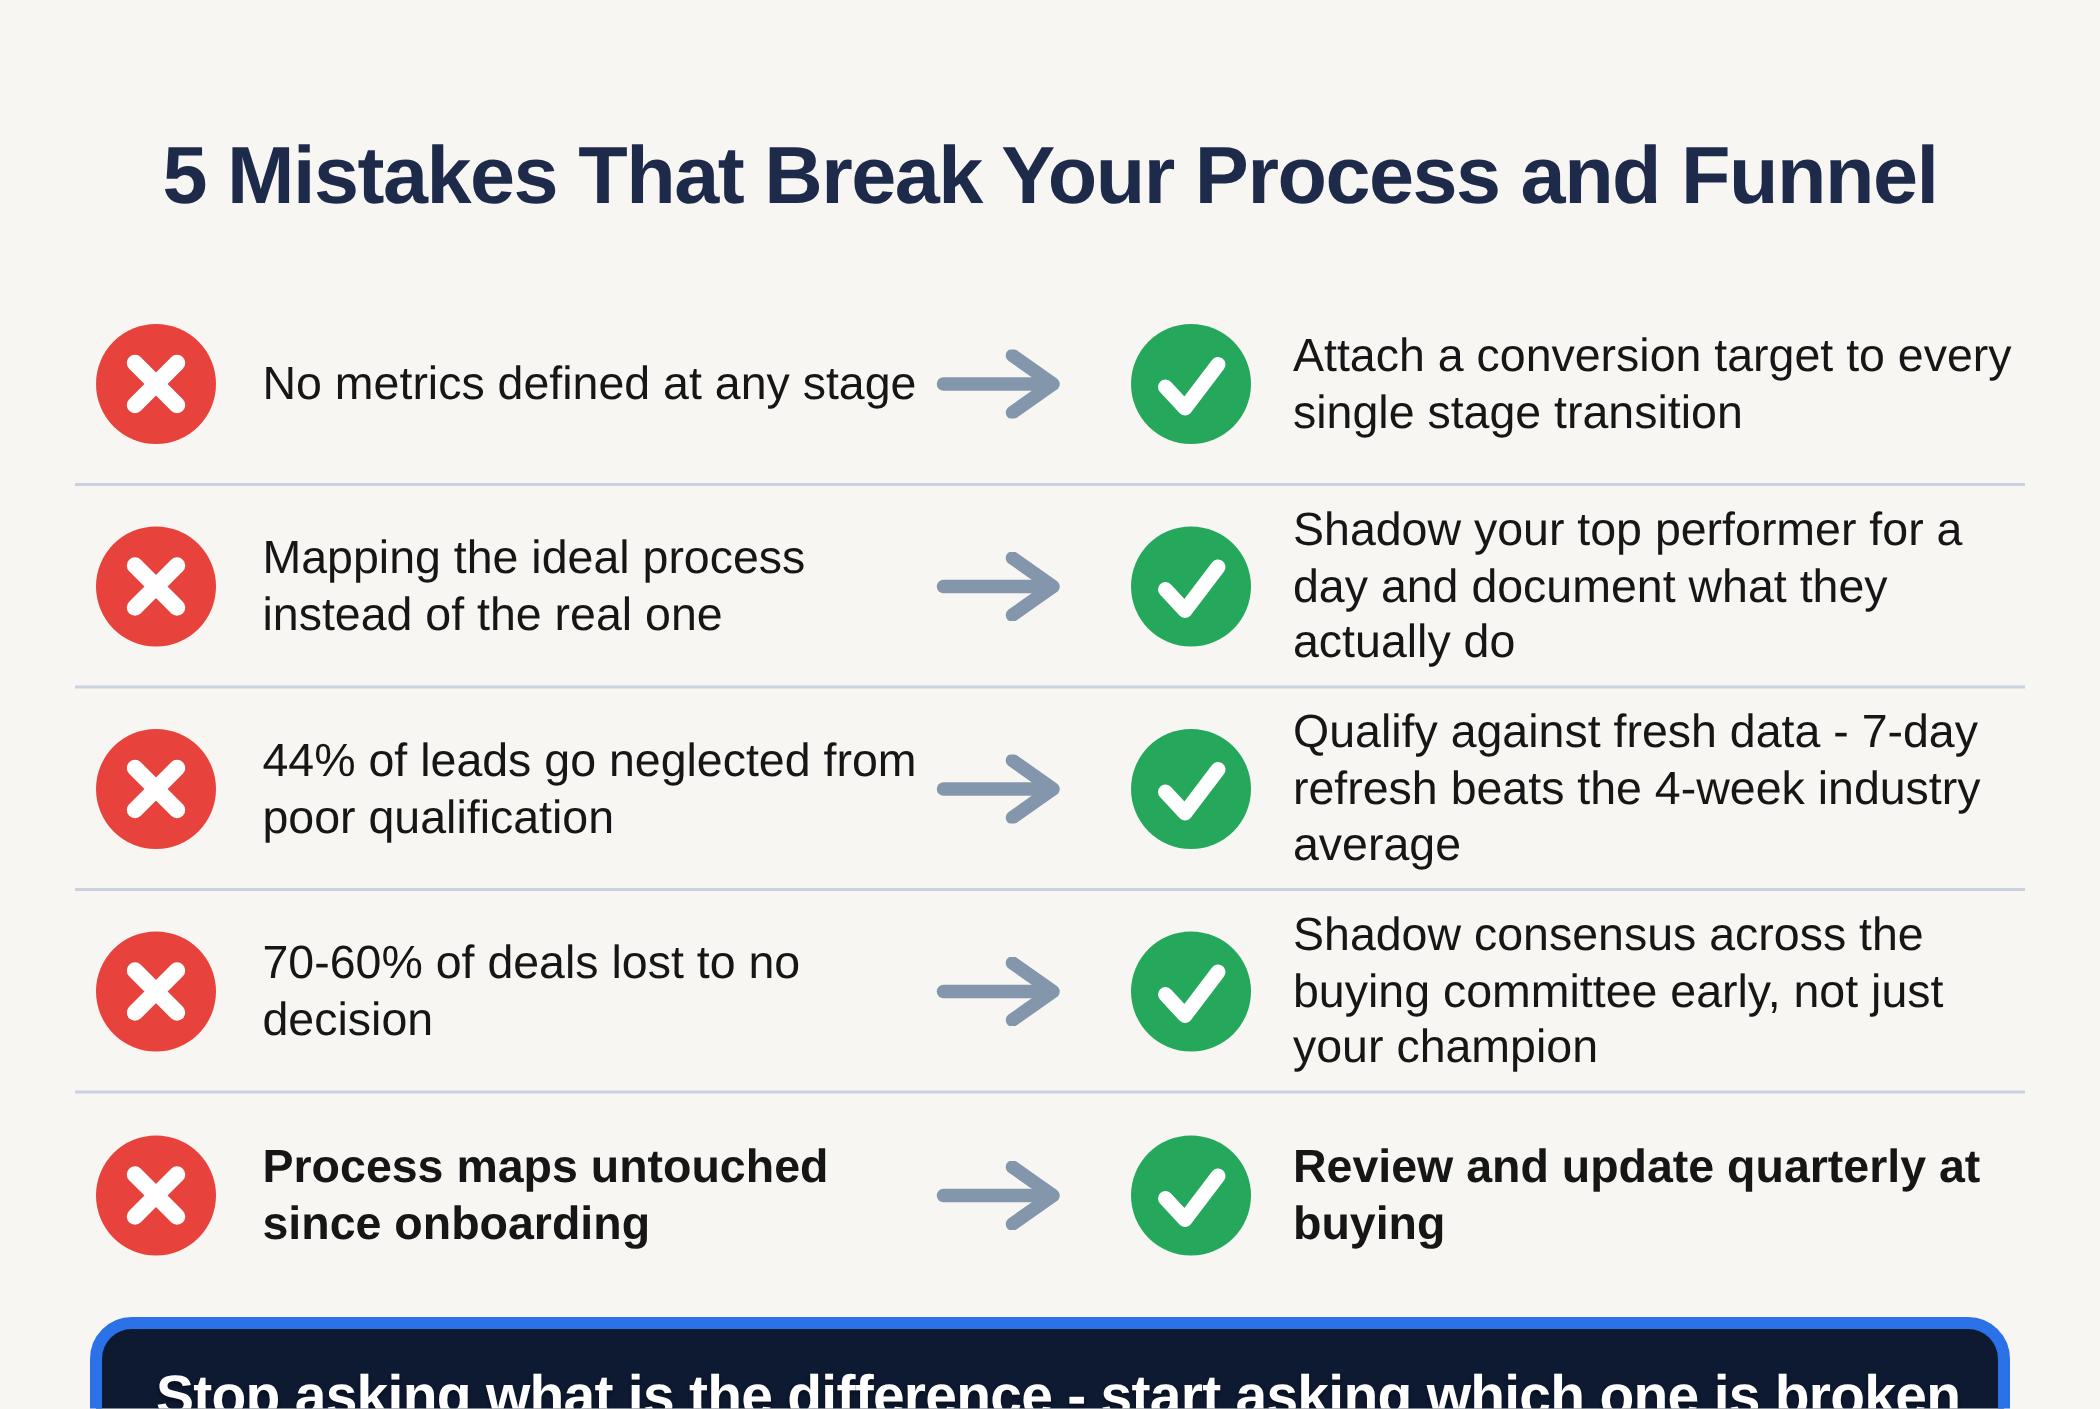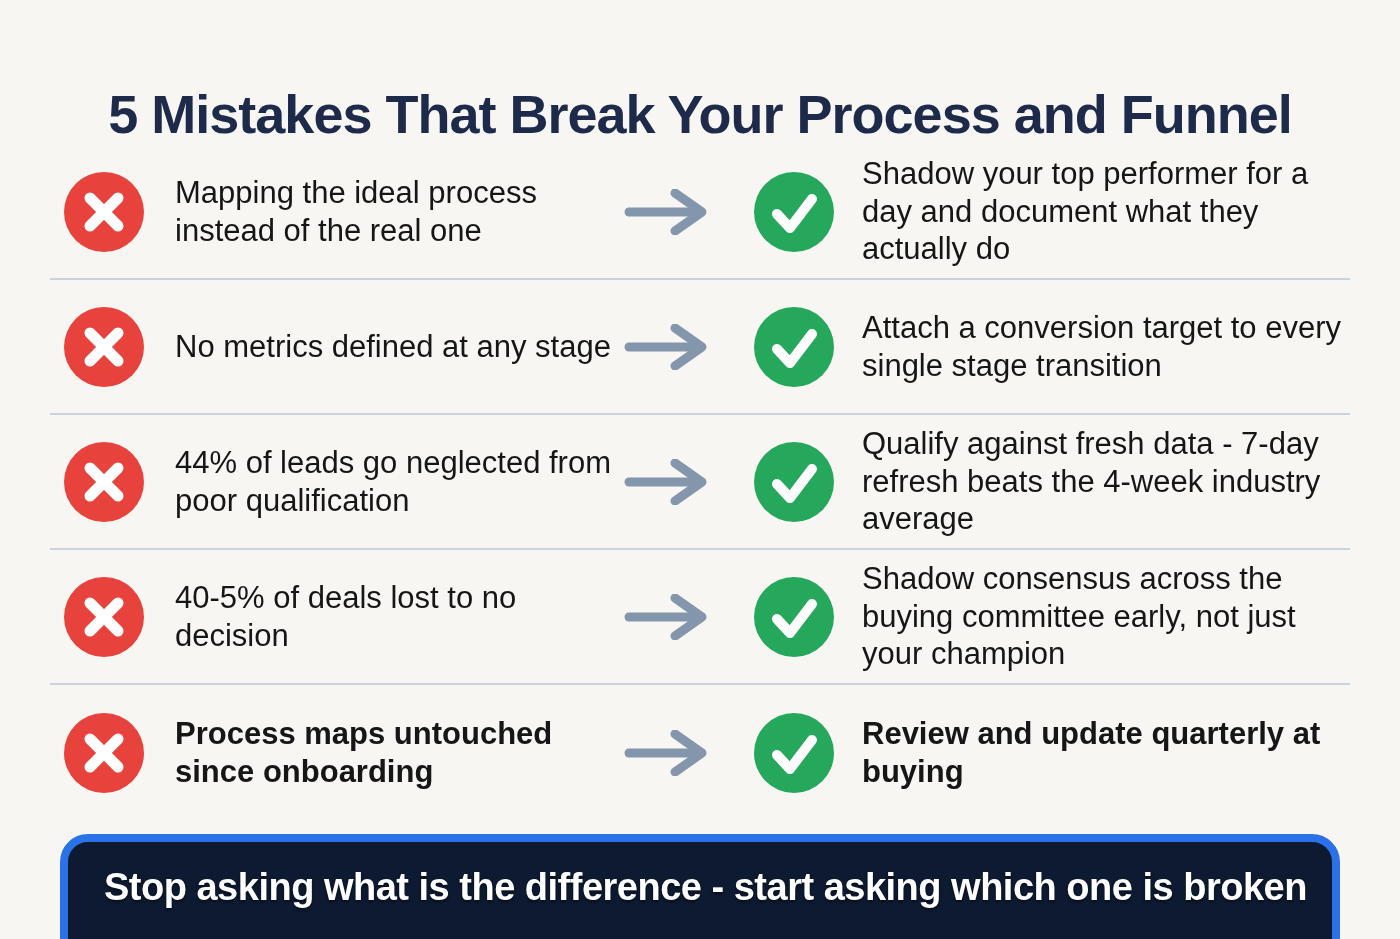--- a/index.html
+++ b/index.html
@@ -17,21 +17,21 @@
   html,body{width:1400px;height:939px;overflow:hidden;}
   body{
     background:var(--bg);
     font-family:"Liberation Sans", sans-serif;
     color:var(--text);
   }
   .page{width:1400px;height:939px;overflow:hidden;position:relative;}
 
   .header{
     height:145px;
-    display:flex;align-items:flex-end;justify-content:center;
+    display:flex;align-items:center;justify-content:center;margin-top:44px;
   }
   .title{
     font-size:54px;
     font-weight:700;
     color:var(--navy);
     letter-spacing:-1px;
     text-align:center;
   }
 
   .rows{display:block;}
@@ -105,20 +105,46 @@
 
     <div class="row">
       <div class="badge badge-x">
         <svg width="80" height="80" viewBox="0 0 80 80">
             <g stroke="#ffffff" stroke-width="11" stroke-linecap="round">
               <line x1="26" y1="26" x2="54" y2="54"></line>
               <line x1="54" y1="26" x2="26" y2="54"></line>
             </g>
           </svg>
       </div>
+      <div class="mistake-text">No metrics defined at any stage</div>
+      <div class="arrow-wrap">
+        <svg width="90" height="46" viewBox="0 0 90 46">
+            <g stroke="#8496ac" fill="none" stroke-width="9" stroke-linecap="round" stroke-linejoin="round">
+              <line x1="6" y1="23" x2="72" y2="23"></line>
+              <polyline points="52,4 79,23 52,42"></polyline>
+            </g>
+          </svg>
+      </div>
+      <div class="badge badge-check">
+        <svg width="80" height="80" viewBox="0 0 80 80">
+            <polyline points="23,42 36,56 58,27" fill="none" stroke="#ffffff" stroke-width="10" stroke-linecap="round" stroke-linejoin="round"></polyline>
+          </svg>
+      </div>
+      <div class="solution-text">Attach a conversion target to every single stage transition</div>
+    </div>
+
+    <div class="row">
+      <div class="badge badge-x">
+        <svg width="80" height="80" viewBox="0 0 80 80">
+            <g stroke="#ffffff" stroke-width="11" stroke-linecap="round">
+              <line x1="26" y1="26" x2="54" y2="54"></line>
+              <line x1="54" y1="26" x2="26" y2="54"></line>
+            </g>
+          </svg>
+      </div>
       <div class="mistake-text">Mapping the ideal process instead of the real one</div>
       <div class="arrow-wrap">
         <svg width="90" height="46" viewBox="0 0 90 46">
             <g stroke="#8496ac" fill="none" stroke-width="9" stroke-linecap="round" stroke-linejoin="round">
               <line x1="6" y1="23" x2="72" y2="23"></line>
               <polyline points="52,4 79,23 52,42"></polyline>
             </g>
           </svg>
       </div>
       <div class="badge badge-check">
@@ -131,46 +157,20 @@
 
     <div class="row">
       <div class="badge badge-x">
         <svg width="80" height="80" viewBox="0 0 80 80">
             <g stroke="#ffffff" stroke-width="11" stroke-linecap="round">
               <line x1="26" y1="26" x2="54" y2="54"></line>
               <line x1="54" y1="26" x2="26" y2="54"></line>
             </g>
           </svg>
       </div>
-      <div class="mistake-text">No metrics defined at any stage</div>
-      <div class="arrow-wrap">
-        <svg width="90" height="46" viewBox="0 0 90 46">
-            <g stroke="#8496ac" fill="none" stroke-width="9" stroke-linecap="round" stroke-linejoin="round">
-              <line x1="6" y1="23" x2="72" y2="23"></line>
-              <polyline points="52,4 79,23 52,42"></polyline>
-            </g>
-          </svg>
-      </div>
-      <div class="badge badge-check">
-        <svg width="80" height="80" viewBox="0 0 80 80">
-            <polyline points="23,42 36,56 58,27" fill="none" stroke="#ffffff" stroke-width="10" stroke-linecap="round" stroke-linejoin="round"></polyline>
-          </svg>
-      </div>
-      <div class="solution-text">Attach a conversion target to every single stage transition</div>
-    </div>
-
-    <div class="row">
-      <div class="badge badge-x">
-        <svg width="80" height="80" viewBox="0 0 80 80">
-            <g stroke="#ffffff" stroke-width="11" stroke-linecap="round">
-              <line x1="26" y1="26" x2="54" y2="54"></line>
-              <line x1="54" y1="26" x2="26" y2="54"></line>
-            </g>
-          </svg>
-      </div>
       <div class="mistake-text">44% of leads go neglected from poor qualification</div>
       <div class="arrow-wrap">
         <svg width="90" height="46" viewBox="0 0 90 46">
             <g stroke="#8496ac" fill="none" stroke-width="9" stroke-linecap="round" stroke-linejoin="round">
               <line x1="6" y1="23" x2="72" y2="23"></line>
               <polyline points="52,4 79,23 52,42"></polyline>
             </g>
           </svg>
       </div>
       <div class="badge badge-check">
@@ -183,21 +183,21 @@
 
     <div class="row">
       <div class="badge badge-x">
         <svg width="80" height="80" viewBox="0 0 80 80">
             <g stroke="#ffffff" stroke-width="11" stroke-linecap="round">
               <line x1="26" y1="26" x2="54" y2="54"></line>
               <line x1="54" y1="26" x2="26" y2="54"></line>
             </g>
           </svg>
       </div>
-      <div class="mistake-text">40-5% of deals lost to no decision</div>
+      <div class="mistake-text">70-60% of deals lost to no decision</div>
       <div class="arrow-wrap">
         <svg width="90" height="46" viewBox="0 0 90 46">
             <g stroke="#8496ac" fill="none" stroke-width="9" stroke-linecap="round" stroke-linejoin="round">
               <line x1="6" y1="23" x2="72" y2="23"></line>
               <polyline points="52,4 79,23 52,42"></polyline>
             </g>
           </svg>
       </div>
       <div class="badge badge-check">
         <svg width="80" height="80" viewBox="0 0 80 80">

